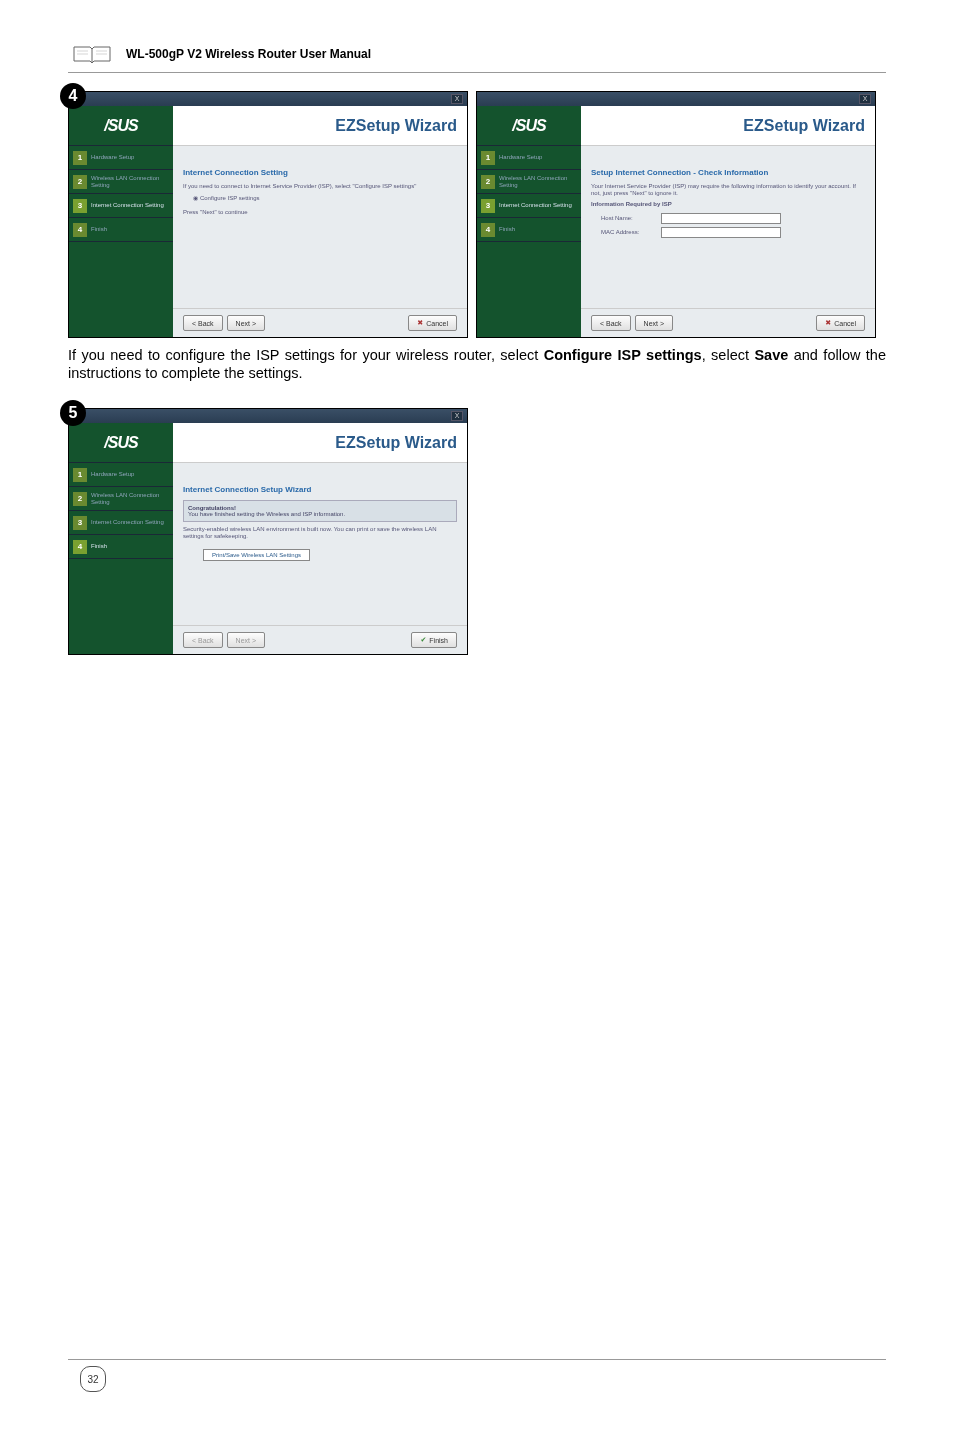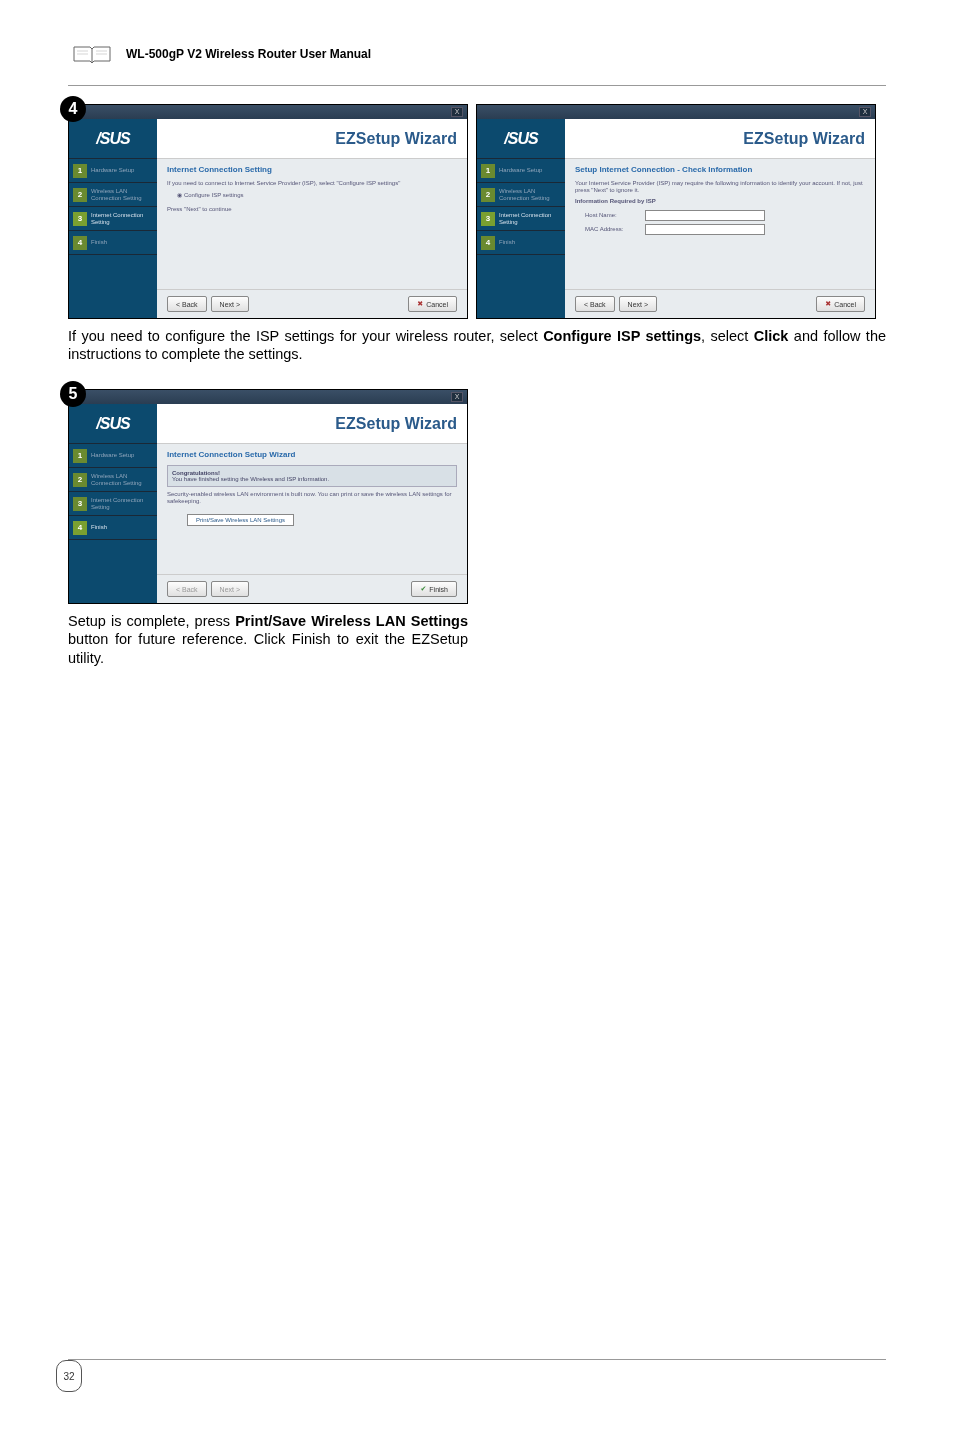--- a/index.html
+++ b/index.html
@@ -10,21 +10,21 @@
     height: 1432px;
     position: relative;
   }
   .page {
     padding: 40px 68px 40px 68px;
   }
   .header-row {
     display: flex;
     align-items: center;
     border-bottom: 1px solid #999;
-    padding-bottom: 17px;
+    padding-bottom: 4px;
     margin-bottom: 18px;
   }
   .book-icon {
     width: 48px;
     height: 28px;
     margin-right: 10px;
     display: flex;
     align-items: center;
     justify-content: center;
   }
@@ -74,22 +74,22 @@
     border: 1px solid #556;
     color: #ccc;
     font-size: 7px;
     line-height: 8px;
     text-align: center;
   }
   .wizard-body {
     display: flex;
   }
   .wizard-sidebar {
-    width: 88px;
-    background: #0c4a6e;
+    width: 104px;
+    background: #14532d;
     padding: 0;
   }
   .asus-logo {
     height: 40px;
     display: flex;
     align-items: center;
     justify-content: center;
     color: #fff;
     font-weight: bold;
     font-style: italic;
@@ -122,20 +122,21 @@
     font-size: 6px;
     color: #8fa5bb;
     line-height: 1.1;
   }
   .side-label.active { color: #d5e0eb; }
   .wizard-main {
     flex: 1;
     background: #e8ecef;
     display: flex;
     flex-direction: column;
+    gap: 16px;
   }
   .wizard-header {
     height: 40px;
     background: #fff;
     display: flex;
     align-items: center;
     justify-content: flex-end;
     padding-right: 10px;
     color: #2a5a8a;
     font-size: 16px;
@@ -227,23 +228,23 @@
     font-size: 14.5px;
     color: #000;
     line-height: 1.25;
     margin: 4px 0 26px 0;
     text-align: justify;
   }
   .caption b { font-weight: bold; }
   .page-num {
     position: absolute;
     bottom: 40px;
-    left: 56px;
+    left: 80px;
     width: 26px;
-    height: 32px;
+    height: 26px;
     border: 1px solid #555;
     border-radius: 10px;
     display: flex;
     align-items: center;
     justify-content: center;
     font-size: 10px;
     color: #333;
   }
   .bottom-rule {
     position: absolute;
@@ -377,21 +378,21 @@
                 <span class="red-x">✖</span>
                 <span>Cancel</span>
               </div>
           </div>
         </div>
       </div>
     </div>
   </div>
 
   <div class="caption">
-    <span>If you need to configure the ISP settings for your wireless router, select </span><b>Configure ISP settings</b><span>, select </span><b>Click</b><span> and follow the instructions to complete the settings.</span>
+    <span>If you need to configure the ISP settings for your wireless router, select </span><b>Configure ISP settings</b><span>, select </span><b>Save</b><span> and follow the instructions to complete the settings.</span>
   </div>
 
   <div class="screens-row">
     <div class="step-badge" style="top:-8px; left:-8px;">5</div>
 
     <div class="wizard-window">
       <div class="titlebar">
         <div class="titlebar-x">X</div>
       </div>
       <div class="wizard-body">
@@ -436,20 +437,17 @@
             <div class="wbtn">
                 <span class="green-check">✔</span>
                 <span>Finish</span>
               </div>
           </div>
         </div>
       </div>
     </div>
   </div>
 
-  <div class="caption" style="width:400px; text-align:justify; text-align-last:left;">
-    <span>Setup is complete, press </span><b>Print/Save Wireless LAN Settings</b><span> button for future reference. Click Finish to exit the EZSetup utility.</span>
-  </div>
 
 </div>
 
 <div class="bottom-rule"></div>
 <div class="page-num">32</div>
 
 </body></html>

